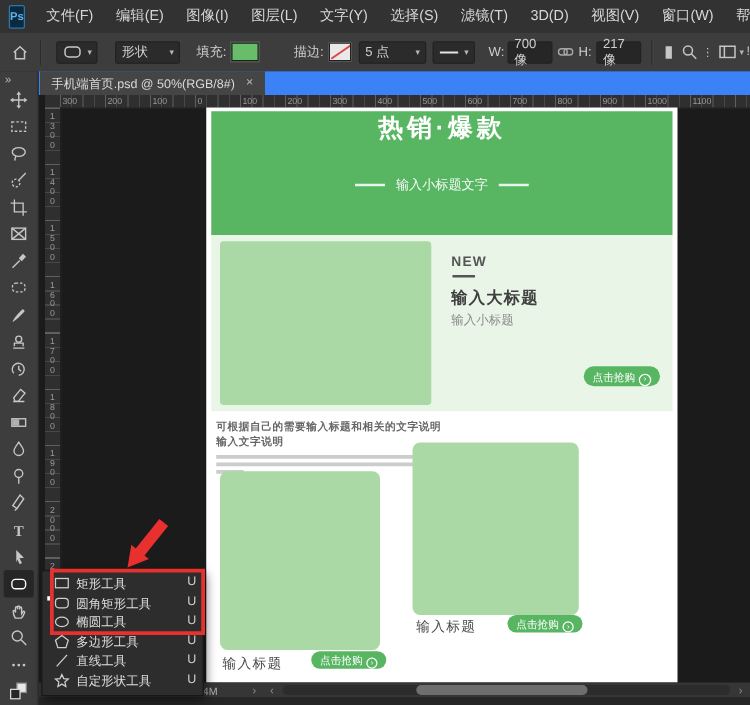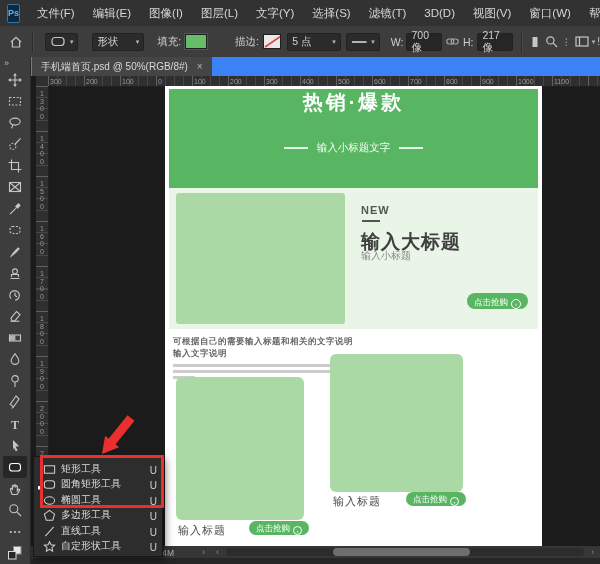--- a/index.html
+++ b/index.html
@@ -50,39 +50,39 @@
   
   .artboard{position:absolute;left:135px;top:29px;width:377px;height:460px;background:#ffffff;overflow:hidden;}
   .hero{position:absolute;left:4px;right:4px;top:3px;height:99px;background:#58b663;}
   .hero-title{text-align:center;color:#fff;font-size:20px;font-weight:bold;letter-spacing:3px;}
   .hero-sub{margin-top:25px;display:flex;align-items:center;justify-content:center;gap:9px;color:rgba(255,255,255,.95);font-size:10.5px;}
   .hero-dash{width:24px;height:1.5px;background:rgba(255,255,255,.85);}
   .feature{position:absolute;left:4px;right:4px;top:102px;height:141px;background:#e9f5e7;}
   .sq{position:absolute;background:#abd9a5;border-radius:4px;}
   .badge{position:absolute;left:192px;top:16px;font-size:11px;letter-spacing:1px;color:#555;font-weight:bold;}
   .badge-line{position:absolute;left:193px;top:32px;width:18px;height:2px;background:#555;}
-  .f-title{position:absolute;left:192px;top:41px;font-size:19px;font-weight:bold;color:#3f3f3f;letter-spacing:1px;}
+  .f-title{position:absolute;left:192px;top:41px;font-size:13px;font-weight:bold;color:#3f3f3f;letter-spacing:1px;}
   .f-sub{position:absolute;left:192px;top:61px;font-size:10px;color:#8a8a8a;}
   .pill{position:absolute;display:flex;align-items:flex-end;gap:3px;background:#58b663;color:#fff;
         border-radius:9px;font-size:8.5px;height:16px;padding:0 7px;white-space:nowrap;}
   .pill-circle{width:8px;height:8px;border:1px solid #fff;border-radius:50%;display:flex;align-items:center;justify-content:center;font-size:6px;line-height:6px;}
   .desc-line{position:absolute;left:8px;font-size:8.5px;color:#666;font-weight:bold;letter-spacing:.5px;white-space:nowrap;font-family:Liberation Serif, serif;}
   .txtbar{position:absolute;left:8px;height:2.5px;background:#ccc;}
   .caption{position:absolute;font-size:11px;color:#4a4a4a;letter-spacing:1px;}
   
   .statusbar{position:absolute;left:0;right:0;top:489px;height:12px;background:#363636;color:#b5b5b5;font-size:8.5px;}
   .statusbar .size{position:absolute;left:118px;top:2px;}
   .sb-arrow{position:absolute;top:1px;color:#8d8d8d;font-size:9px;}
   .scroll-track{position:absolute;left:196px;right:16px;top:2px;height:8px;background:#2c2c2c;border-radius:4px;}
   .scroll-thumb{position:absolute;left:107px;width:137px;top:0;height:8px;background:#6e6e6e;border-radius:4px;}
   .bottomstrip{position:absolute;left:0;right:0;top:501px;height:6px;background:#262626;}
   
   .flyout{position:absolute;left:33px;top:456px;width:128px;background:#2d2d2d;border:1px solid #181818;
           box-shadow:2px 3px 8px rgba(0,0,0,.55);padding:3px 0;z-index:6;}
-  .fly-row{height:15.5px;display:flex;align-items:flex-end;font-size:10px;color:#dedede;padding:0 5px 0 2px;}
+  .fly-row{height:15.5px;display:flex;align-items:flex-start;font-size:10px;color:#dedede;padding:0 5px 0 2px;}
   .fly-dot{width:7px;font-size:7px;color:#fff;text-align:center;}
   .fly-row svg{width:13px;height:13px;margin-right:5px;stroke:#cfcfcf;fill:none;stroke-width:1.1;flex:none;}
   .fly-label{white-space:nowrap;}
   .fly-key{margin-left:auto;color:#cfcfcf;}
   
   .red-box{position:absolute;left:40px;top:455px;width:118px;height:47px;border:3px solid #e8312f;z-index:8;}
   .red-arrow{position:absolute;left:94px;top:408px;z-index:8;}
 </style>
 </head>
 <body>

